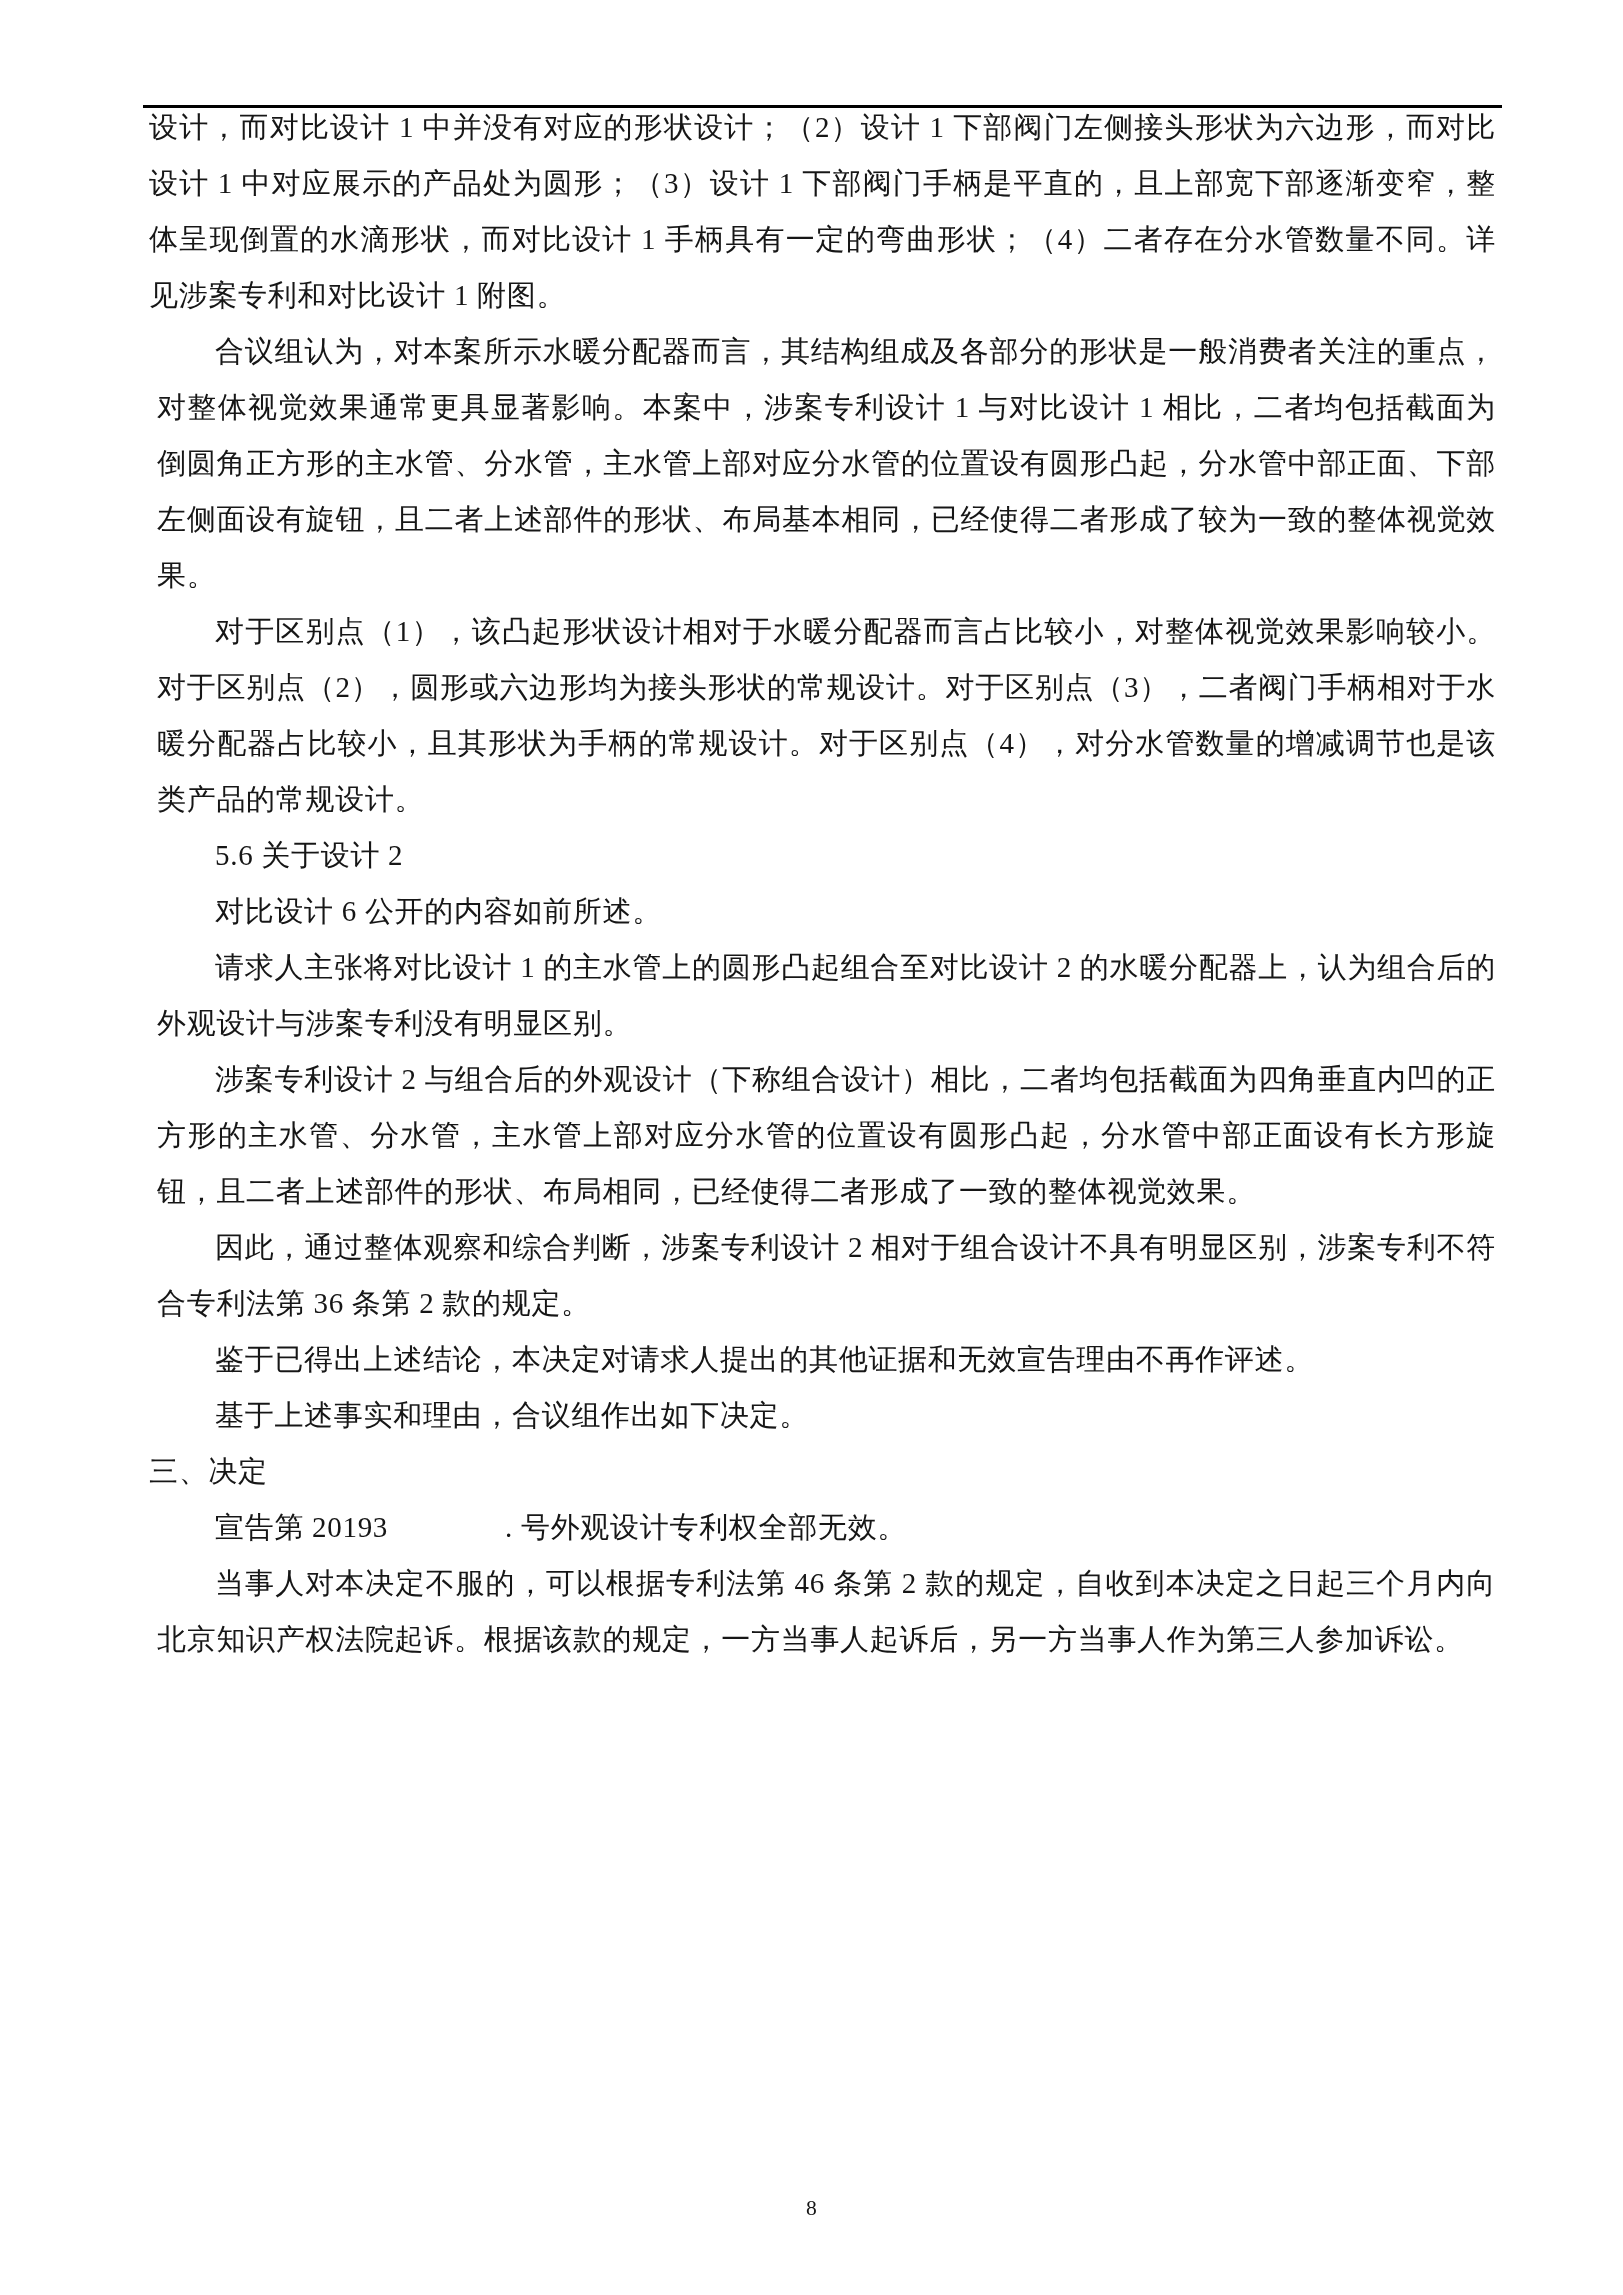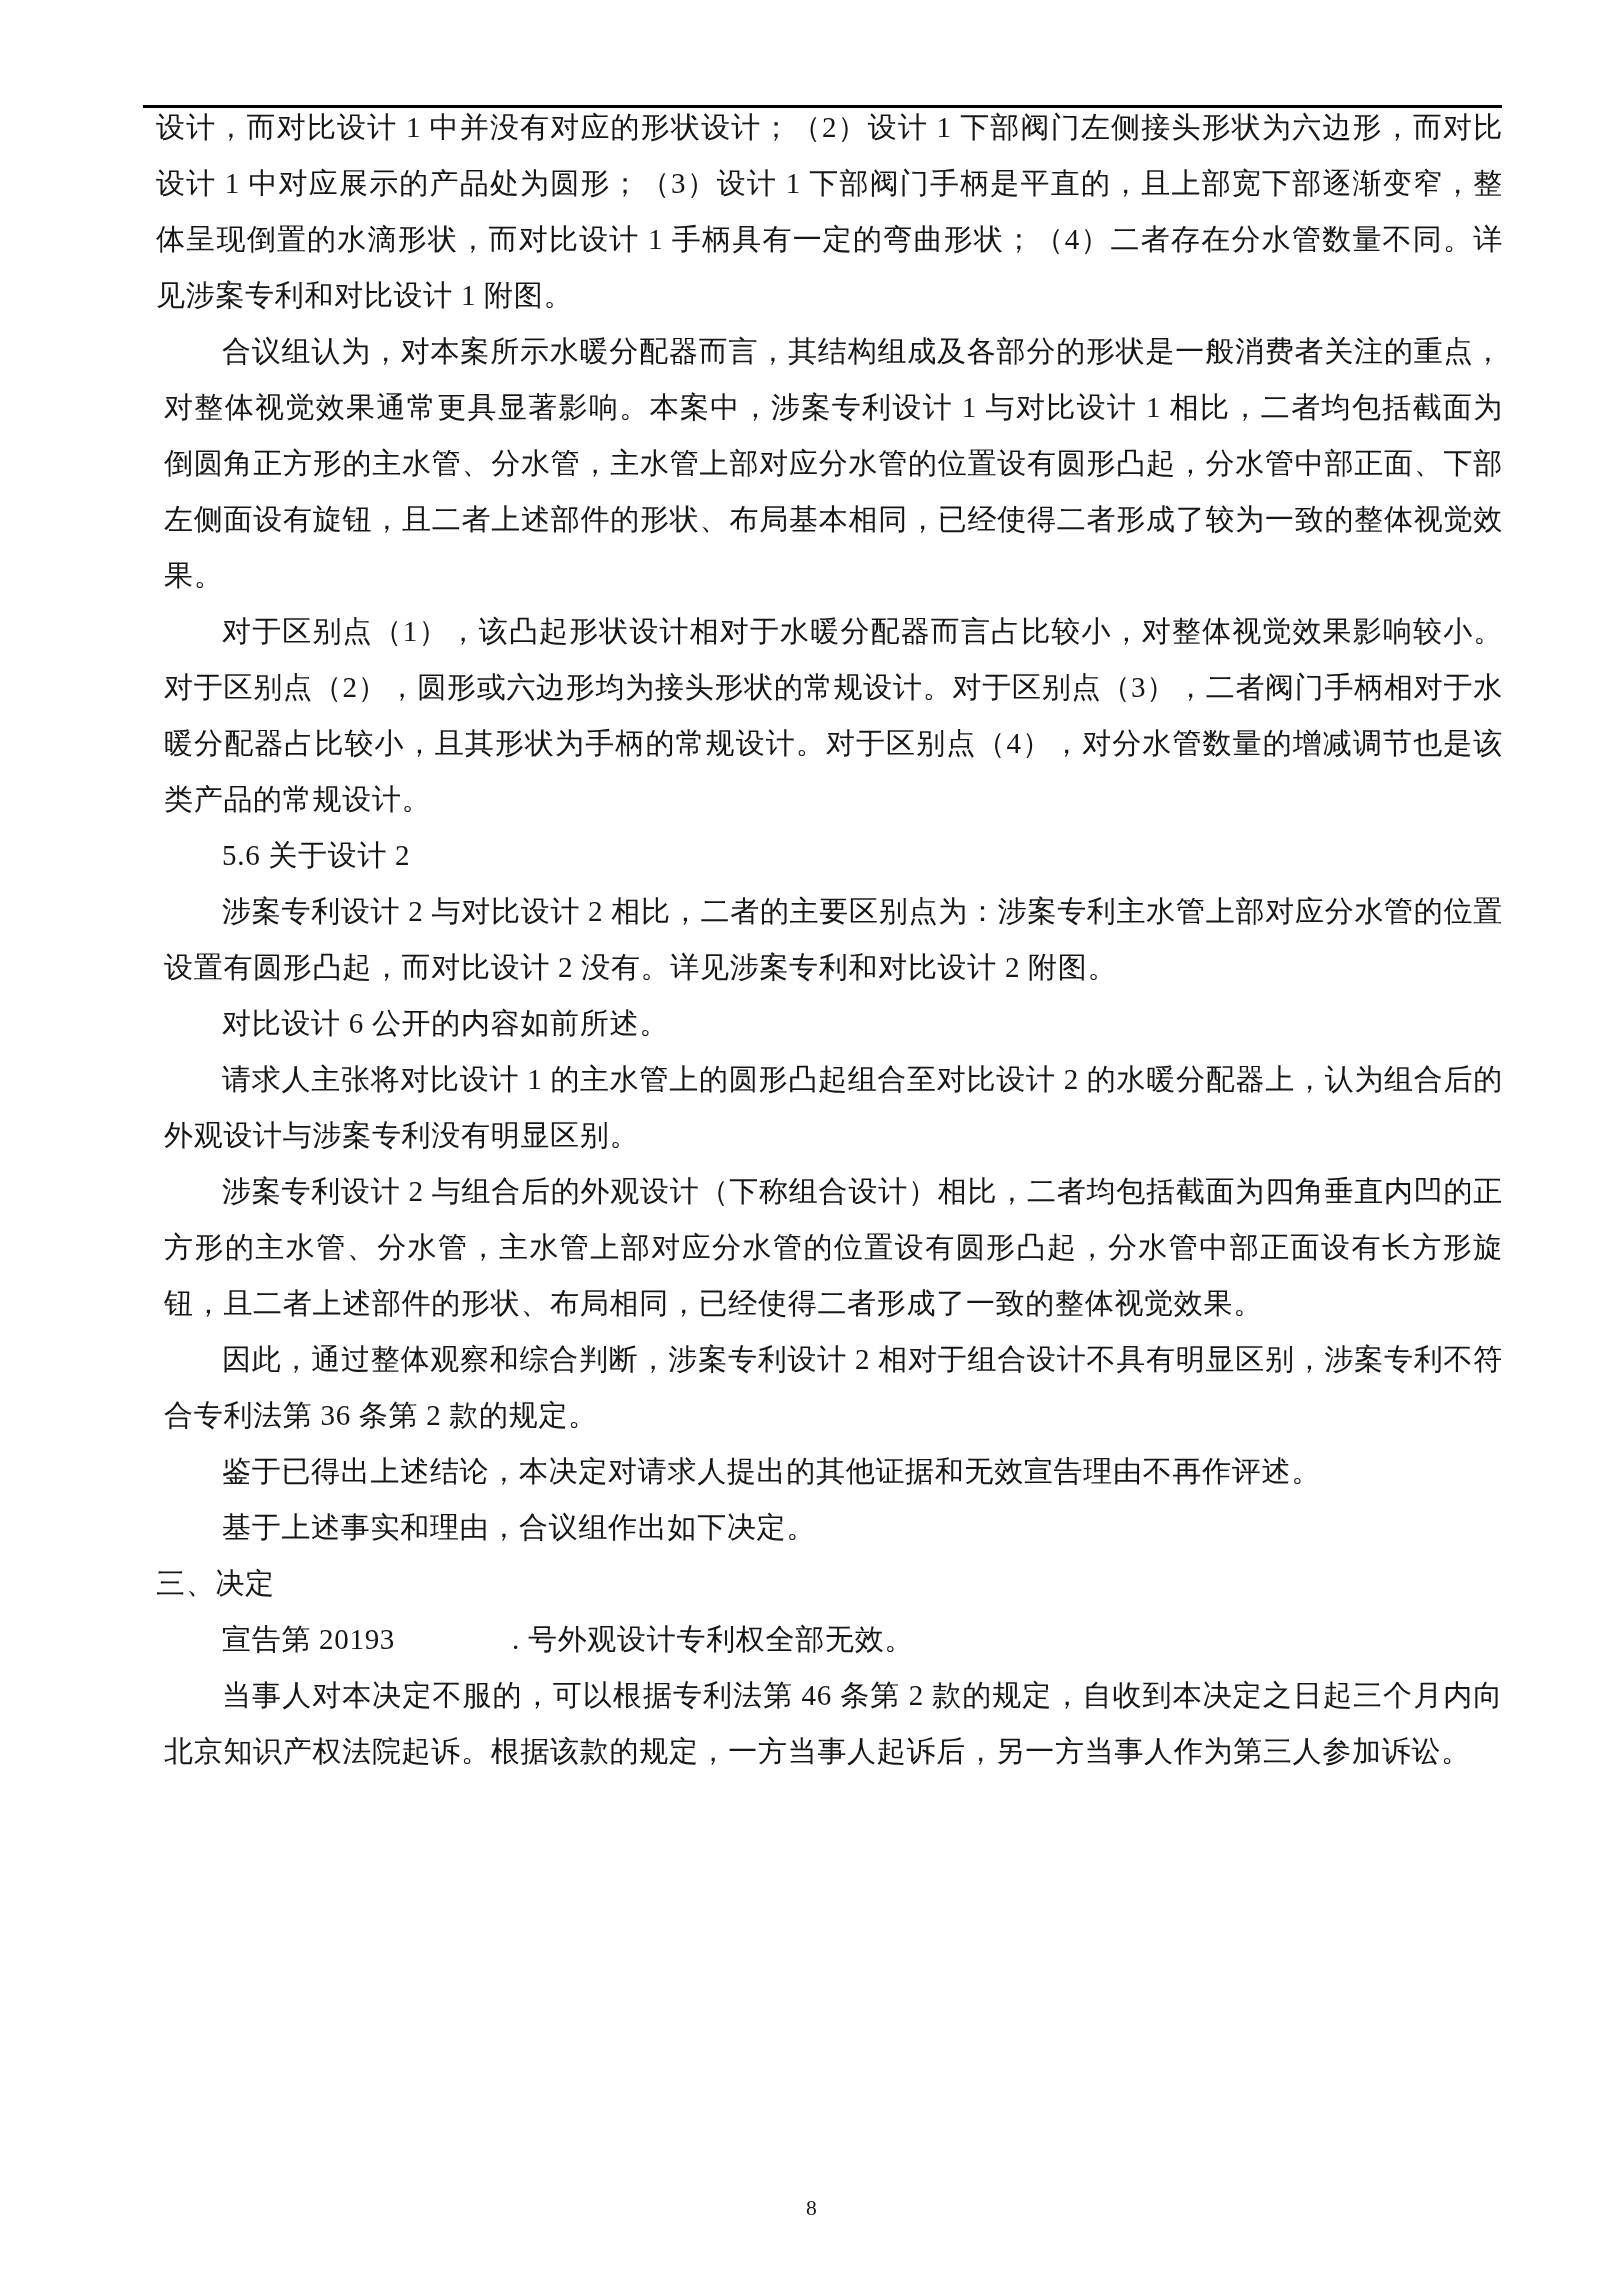--- a/index.html
+++ b/index.html
@@ -19,21 +19,21 @@
   .header-rule {
     position: absolute;
     left: 143px;
     top: 105px;
     width: 1359px;
     height: 3.3px;
     background: #000000;
   }
   .text-block {
     position: absolute;
-    left: 156px;
+    left: 149px;
     top: 99px;
     width: 1347px;
     font-size: 29px;
     line-height: 56px;
     text-align: justify;
     letter-spacing: 0.7px;
   }
   .text-block p {
     margin: 0;
     padding: 0;
@@ -65,21 +65,20 @@
 </head>
 <body>
 
 <div class="page">
   <div class="header-rule"></div>
   <div class="text-block">
       <p class="noindent">设计，而对比设计 1 中并没有对应的形状设计；（2）设计 1 下部阀门左侧接头形状为六边形，而对比设计 1 中对应展示的产品处为圆形；（3）设计 1 下部阀门手柄是平直的，且上部宽下部逐渐变窄，整体呈现倒置的水滴形状，而对比设计 1 手柄具有一定的弯曲形状；（4）二者存在分水管数量不同。详见涉案专利和对比设计 1 附图。</p>
       <p class="indent">合议组认为，对本案所示水暖分配器而言，其结构组成及各部分的形状是一般消费者关注的重点，对整体视觉效果通常更具显著影响。本案中，涉案专利设计 1 与对比设计 1 相比，二者均包括截面为倒圆角正方形的主水管、分水管，主水管上部对应分水管的位置设有圆形凸起，分水管中部正面、下部左侧面设有旋钮，且二者上述部件的形状、布局基本相同，已经使得二者形成了较为一致的整体视觉效果。</p>
       <p class="indent">对于区别点（1），该凸起形状设计相对于水暖分配器而言占比较小，对整体视觉效果影响较小。对于区别点（2），圆形或六边形均为接头形状的常规设计。对于区别点（3），二者阀门手柄相对于水暖分配器占比较小，且其形状为手柄的常规设计。对于区别点（4），对分水管数量的增减调节也是该类产品的常规设计。</p>
       <p class="indent">5.6 关于设计 2</p>
-      <p class="indent">涉案专利设计 2 与对比设计 2 相比，二者的主要区别点为：涉案专利主水管上部对应分水管的位置设置有圆形凸起，而对比设计 2 没有。详见涉案专利和对比设计 2 附图。</p>
       <p class="indent">对比设计 6 公开的内容如前所述。</p>
       <p class="indent">请求人主张将对比设计 1 的主水管上的圆形凸起组合至对比设计 2 的水暖分配器上，认为组合后的外观设计与涉案专利没有明显区别。</p>
       <p class="indent">涉案专利设计 2 与组合后的外观设计（下称组合设计）相比，二者均包括截面为四角垂直内凹的正方形的主水管、分水管，主水管上部对应分水管的位置设有圆形凸起，分水管中部正面设有长方形旋钮，且二者上述部件的形状、布局相同，已经使得二者形成了一致的整体视觉效果。</p>
       <p class="indent">因此，通过整体观察和综合判断，涉案专利设计 2 相对于组合设计不具有明显区别，涉案专利不符合专利法第 36 条第 2 款的规定。</p>
       <p class="indent">鉴于已得出上述结论，本决定对请求人提出的其他证据和无效宣告理由不再作评述。</p>
       <p class="indent">基于上述事实和理由，合议组作出如下决定。</p>
       <p class="noindent">三、决定</p>
       <p class="indent"><span>宣告第 20193</span><span class="redacted-gap"></span><span>. 号外观设计专利权全部无效。</span></p>
       <p class="indent">当事人对本决定不服的，可以根据专利法第 46 条第 2 款的规定，自收到本决定之日起三个月内向北京知识产权法院起诉。根据该款的规定，一方当事人起诉后，另一方当事人作为第三人参加诉讼。</p>
     </div>

